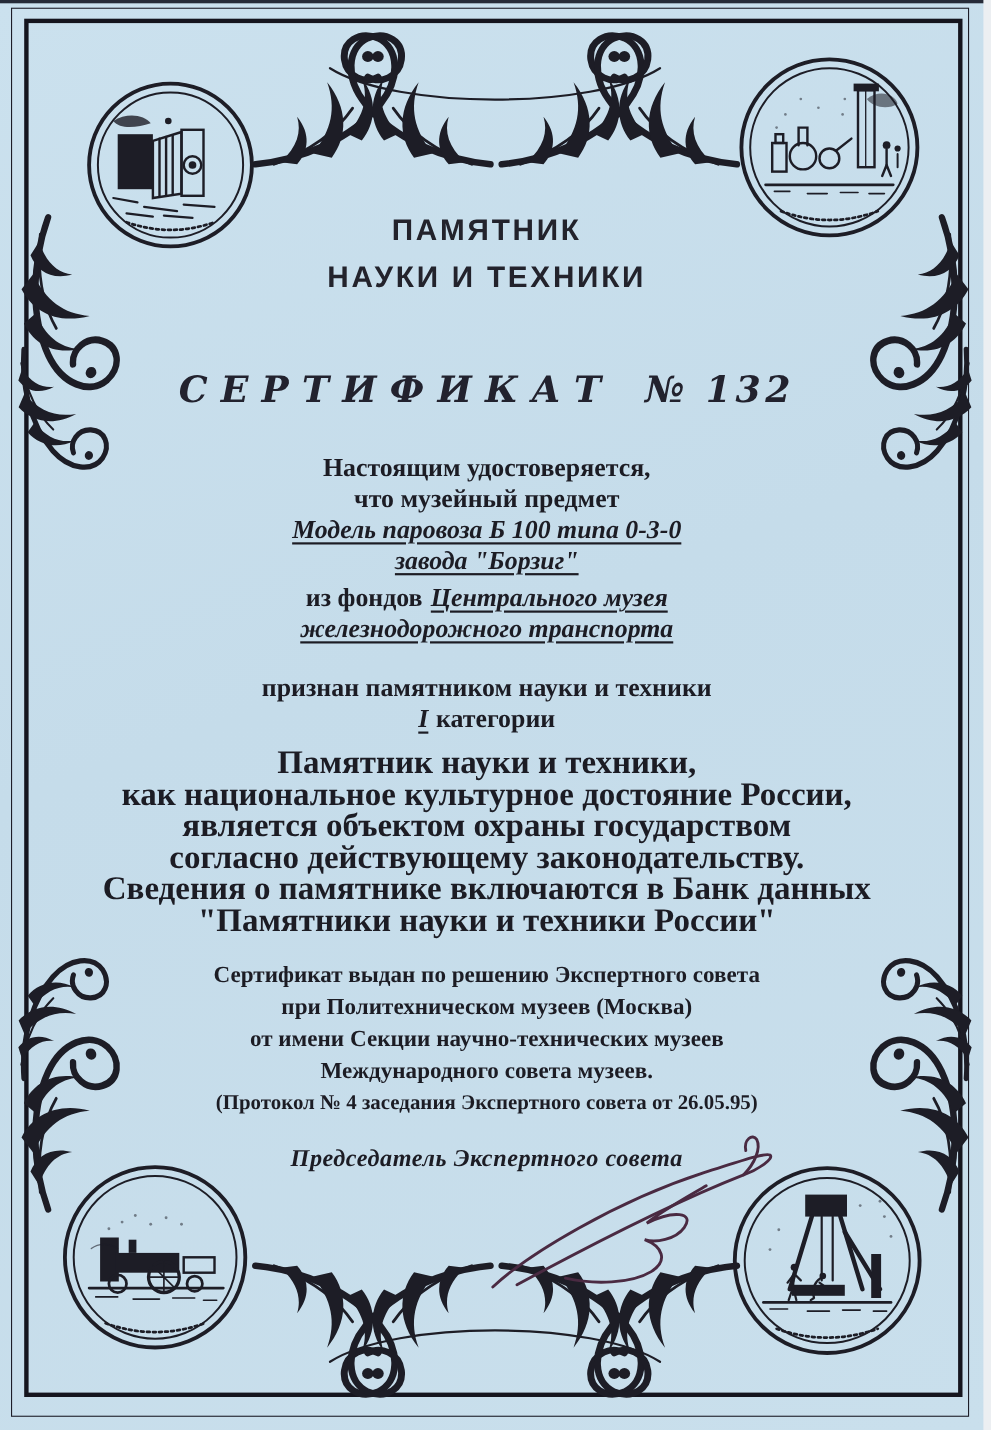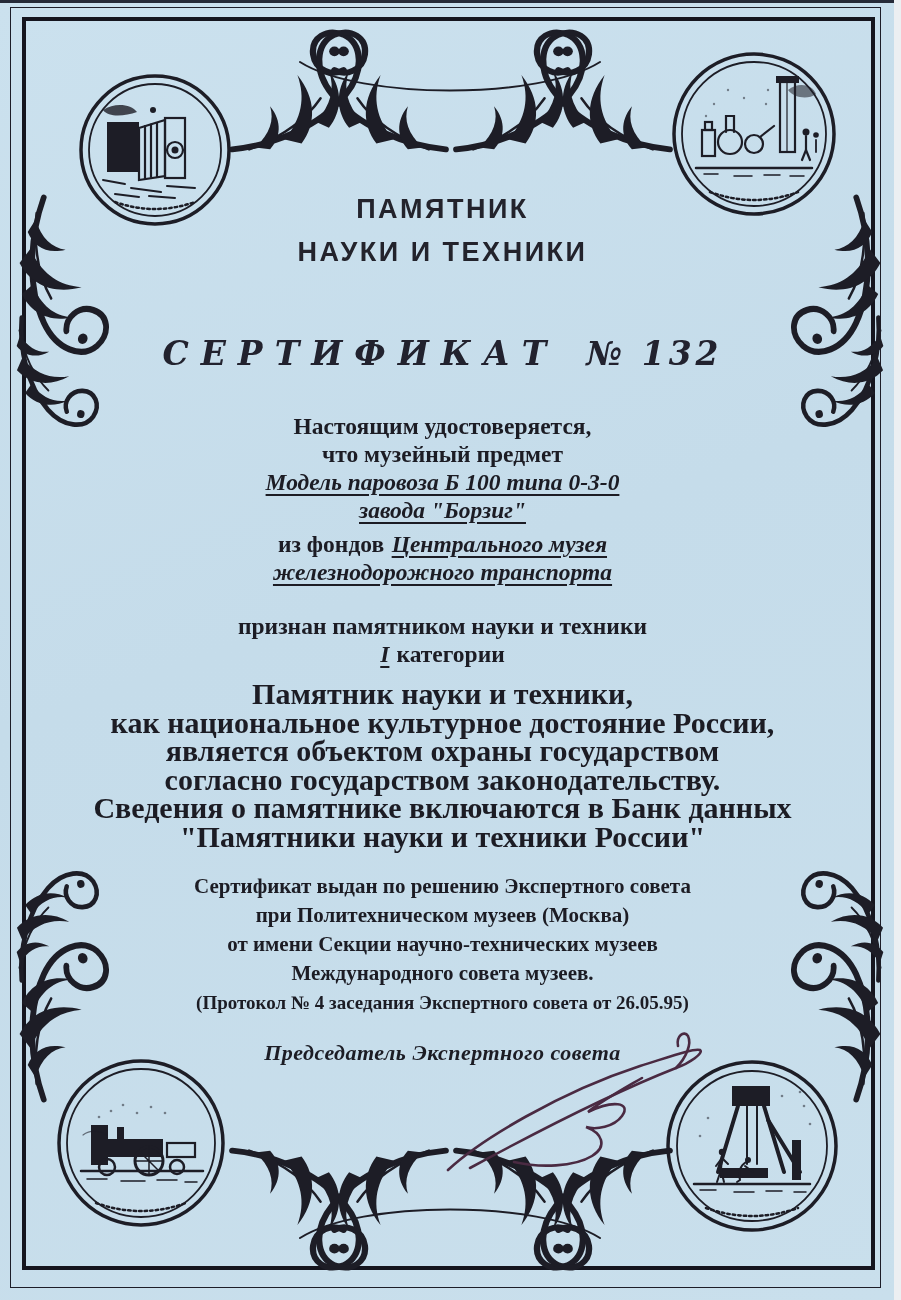--- a/index.html
+++ b/index.html
@@ -237,21 +237,21 @@
 
     <div class="stmt3">
       <div class="line">признан памятником науки и техники</div>
       <div class="line"><span class="emph">I</span><span class="word">категории</span></div>
     </div>
 
     <div class="para protection">
       <div class="line">Памятник науки и техники,</div>
       <div class="line">как национальное культурное достояние России,</div>
       <div class="line">является объектом охраны государством</div>
-      <div class="line">согласно государством законодательству.</div>
+      <div class="line">согласно действующему законодательству.</div>
       <div class="line">Сведения о памятнике включаются в Банк данных</div>
       <div class="line">"Памятники науки и техники России"</div>
     </div>
 
     <div class="para issuance">
       <div class="line">Сертификат выдан по решению Экспертного совета</div>
       <div class="line">при Политехническом музеев (Москва)</div>
       <div class="line">от имени Секции научно-технических музеев</div>
       <div class="line">Международного совета музеев.</div>
       <div class="line protocol">(Протокол № 4 заседания Экспертного совета от 26.05.95)</div>

